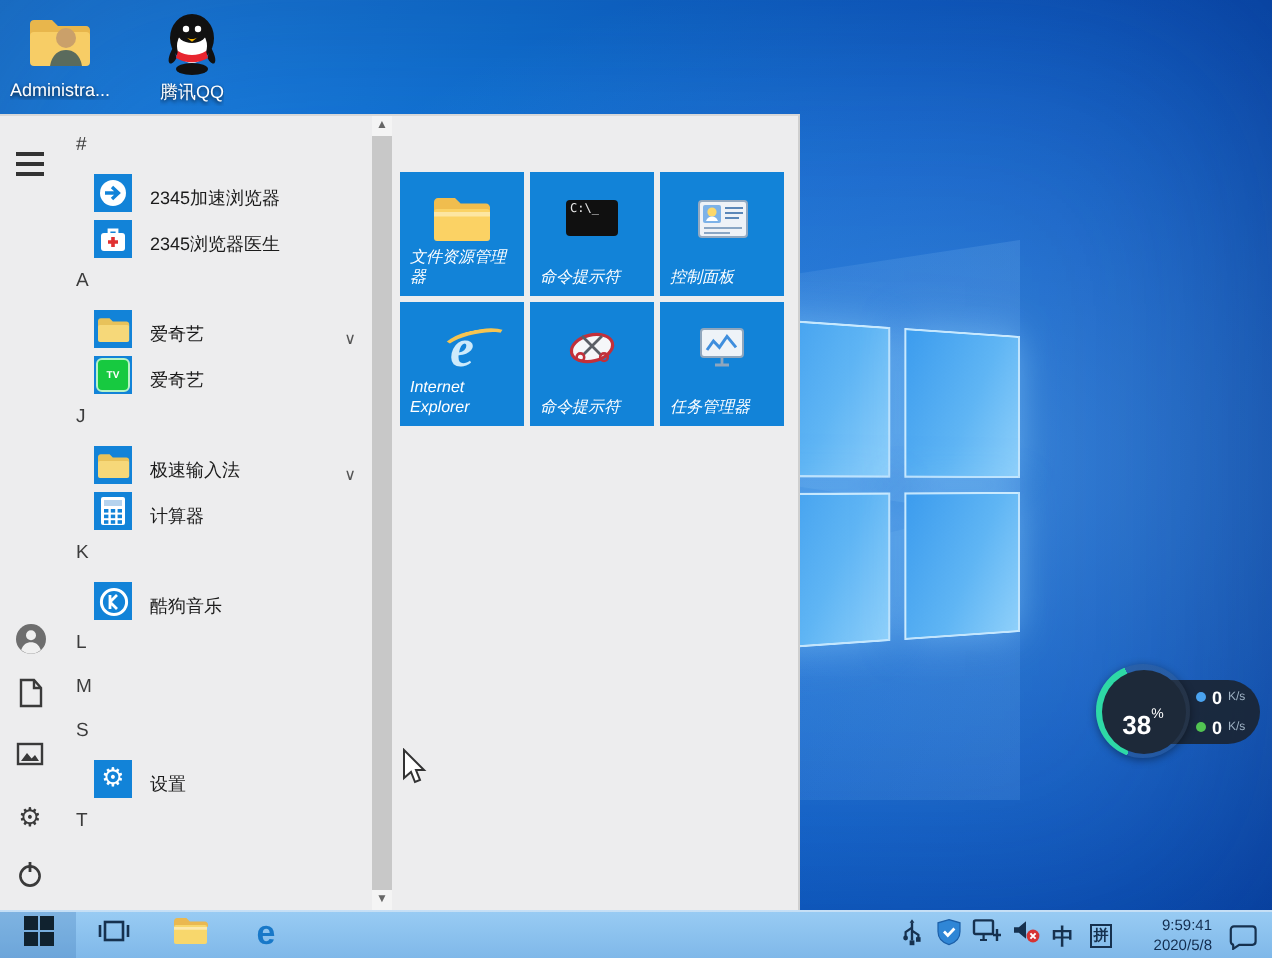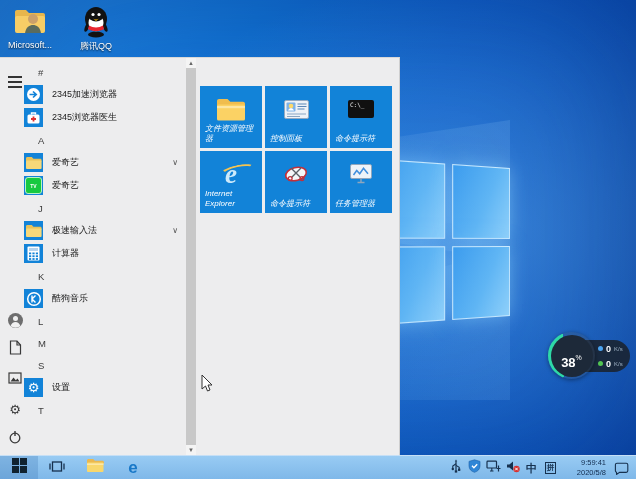--- a/index.html
+++ b/index.html
@@ -38,21 +38,21 @@
     background:#ededee; border-right:1px solid #cfcfcf; border-top:1px solid #d8d8d8; z-index:5; }
   .rail { position:absolute; left:0; top:0; width:30px; height:100%; }
   .rail-btn { position:absolute; left:4px; width:22px; height:22px;
     display:flex; align-items:center; justify-content:center; cursor:pointer; }
   .hamburger { display:flex; flex-direction:column; gap:3px; }
   .hamburger i { display:block; width:14px; height:2px; background:#333; }
 
   .app-list { position:absolute; left:0; top:0; width:186px; height:100%; overflow:hidden; padding-top:3px; }
   .list-header { height:22px; display:flex; align-items:center; padding-left:38px;
     font-size:9.5px; color:#3c3c3c; cursor:pointer; }
-  .app-row { height:23px; display:flex; align-items:center; padding-left:24px; gap:9px;
+  .app-row { height:23px; display:flex; align-items:flex-end; padding-left:47px; gap:9px;
     position:relative; cursor:pointer; }
   .app-tile-sm { width:19px; height:19px; background:#1283d8; display:flex; align-items:center;
     justify-content:center; flex:none; overflow:hidden; }
   .app-row .lbl { font-size:9px; color:#1b1b1b; white-space:nowrap; }
   .chev { position:absolute; right:8px; font-size:8px; color:#555; }
 
   .scrollbar { position:absolute; left:186px; top:0; width:10px; height:100%; background:#f4f4f4; }
   .scroll-arrow { position:absolute; left:0; width:10px; height:10px; font-size:6px; color:#666;
     display:flex; align-items:center; justify-content:center; cursor:pointer; }
   .scroll-thumb { position:absolute; left:0; top:10px; bottom:10px; width:10px; background:#c8c8c8; cursor:pointer; }
@@ -131,21 +131,21 @@
 <div class="desk-icons" id="desk-icons">
     <div class="desk-icon">
       <div class="art">
         <svg width="34" height="30" viewBox="0 0 34 30">
           <path d="M2 6c0-1.2.9-2 2-2h9l3 3h14c1.2 0 2 .9 2 2v3H2z" fill="#e8b64c"></path>
           <rect x="2" y="10" width="30" height="17" rx="2" fill="#f7cd66"></rect>
           <circle cx="20" cy="13" r="5" fill="#caa06a"></circle>
           <path d="M12 27c1-6 4.5-8 8-8s7 2 8 8z" fill="#5a6b5d"></path>
         </svg>
       </div>
-      <div class="lbl">Microsoft...</div>
+      <div class="lbl">Administra...</div>
     </div>
     <div class="desk-icon">
       <div class="art">
         <svg width="30" height="33" viewBox="0 0 30 33">
           <ellipse cx="15" cy="14" rx="11" ry="12" fill="#111"></ellipse>
           <ellipse cx="15" cy="18" rx="7.5" ry="8.5" fill="#fff"></ellipse>
           <ellipse cx="15" cy="10" rx="8" ry="6.5" fill="#111"></ellipse>
           <circle cx="12" cy="9.5" r="1.6" fill="#fff"></circle>
           <circle cx="18" cy="9.5" r="1.6" fill="#fff"></circle>
           <path d="M12 13.5c1.8 1.4 4.2 1.4 6 0l-3 2.4z" fill="#f7b500"></path>
@@ -299,36 +299,36 @@
           <svg width="30" height="25" viewBox="0 0 30 25">
             <path d="M1 4c0-1.1.9-2 2-2h8.5l2.8 2.8H27c1.1 0 2 .9 2 2V10H1z" fill="#f0bd4e"></path>
             <rect x="1" y="7.5" width="28" height="16" rx="1.5" fill="#fbd264"></rect>
             <path d="M1 9h28v2.2H1z" fill="#fde6a2"></path>
           </svg>
         </div>
         <div class="lbl">文件资源管理器</div>
       </div>
       <div class="tile">
         <div class="art">
+          <span class="cmd-box">C:\_<br>&nbsp;</span>
+        </div>
+        <div class="lbl">命令提示符</div>
+      </div>
+      <div class="tile">
+        <div class="art">
           <svg width="25" height="19" viewBox="0 0 25 19">
             <rect x="0.5" y="0.5" width="24" height="18" rx="1.5" fill="#eef2f7" stroke="#93a9c1"></rect>
             <rect x="2.5" y="2.5" width="9" height="9" rx="1" fill="#7db2e8"></rect>
             <circle cx="7" cy="6" r="2.3" fill="#fdd86a"></circle>
             <path d="M4 10.5c.7-1.6 1.8-2.2 3-2.2s2.3.6 3 2.2z" fill="#fff"></path>
             <path d="M13.5 4h9M13.5 6.5h9M13.5 9h7" stroke="#5b87b8" stroke-width="1.1"></path>
             <path d="M3 14h19M3 16.5h13" stroke="#8aa6c4" stroke-width="1"></path>
           </svg>
         </div>
         <div class="lbl">控制面板</div>
-      </div>
-      <div class="tile">
-        <div class="art">
-          <span class="cmd-box">C:\_<br>&nbsp;</span>
-        </div>
-        <div class="lbl">命令提示符</div>
       </div>
       <div class="tile">
         <div class="art">
           <span class="ie-e">e<span class="ie-orbit"></span></span>
         </div>
         <div class="lbl">Internet Explorer</div>
       </div>
       <div class="tile">
         <div class="art">
           <svg width="26" height="22" viewBox="0 0 26 22">

